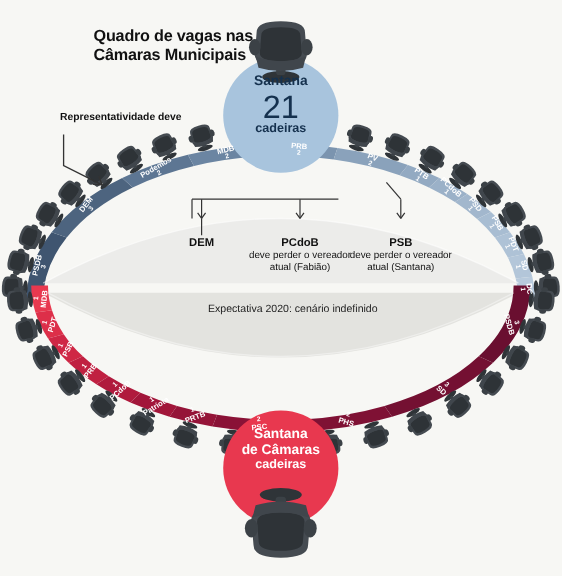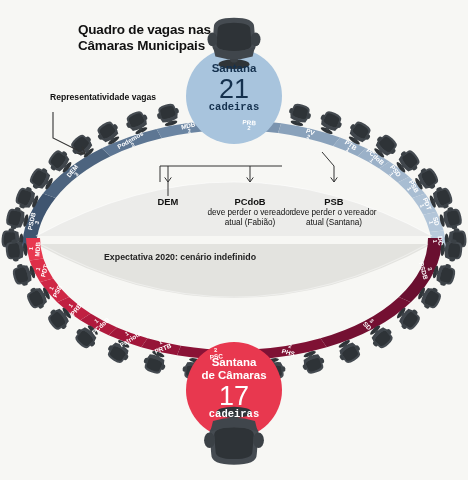--- a/index.html
+++ b/index.html
@@ -21,29 +21,29 @@
   .repre{
     left:50px;top:92px;width:120px;
     font-size:8.6px;font-weight:bold;line-height:1.25;color:#111;
   }
 
   .citylabel{position:absolute;text-align:center;width:120px;}
   .city-top{left:174px;top:62px;color:#15314e;}
   .city-bot{left:174px;top:356px;color:#ffffff;}
   .city-name{font-size:11.5px;font-weight:bold;line-height:1.12;}
   .city-num{font-size:27px;font-weight:normal;line-height:0.98;margin-top:1px;}
-  .city-seats{font-size:10.5px;font-weight:bold;margin-top:-1px;font-family:Liberation Mono, monospace;}
+  .city-seats{font-size:10.5px;font-weight:bold;margin-top:-1px;}
 
   .exp-top{
     left:168px;top:172px;width:170px;text-align:center;
     font-size:8.8px;font-weight:bold;color:#111;
   }
   .exp-mid{
-    left:104px;top:252px;width:280px;text-align:left;
-    font-size:8.8px;font-weight:bold;color:#222;
+    left:104px;top:252px;width:280px;text-align:center;
+    font-size:8.8px;font-weight:normal;color:#222;
   }
 
   .callout{position:absolute;text-align:center;width:96px;color:#111;}
   .callout .hd{font-size:9.4px;font-weight:bold;margin-bottom:1px;}
   .callout .bd{font-size:8.2px;line-height:1.16;}
   .c-dem{left:120px;top:196px;}
   .c-pcdob{left:202px;top:196px;}
   .c-psb{left:286px;top:196px;}
 
   .plabel{position:absolute;white-space:nowrap;text-align:center;
@@ -263,32 +263,31 @@
       <path d="M334 166 L334 182"></path>
       <path d="M168 182 l-3.3 -4.6 m3.3 4.6 l3.3 -4.6"></path>
       <path d="M250 182 l-3.3 -4.6 m3.3 4.6 l3.3 -4.6"></path>
       <path d="M334 182 l-3.3 -4.6 m3.3 4.6 l3.3 -4.6"></path>
       <path d="M160 182 l-0 0"></path>
     </g>
     <line x1="168" y1="182" x2="168" y2="166" stroke="#333" stroke-width="1"></line>
   </svg>
 
   <div class="txt title">Quadro de vagas nas Câmaras Municipais</div>
-  <div class="txt repre">Representatividade vagas</div>
+  <div class="txt repre">Representatividade deve</div>
 
   <div class="citylabel city-top">
     <div class="city-name">Santana</div>
     <div class="city-num">21</div>
     <div class="city-seats">cadeiras</div>
   </div>
 
   <div class="citylabel city-bot">
     <div class="city-name">Santana</div>
     <div class="city-name">de Câmaras</div>
-    <div class="city-num">17</div>
     <div class="city-seats">cadeiras</div>
   </div>
 
   <div class="txt exp-mid">Expectativa 2020: cenário indefinido</div>
 
   <div class="callout c-dem">
     <div class="hd">DEM</div>
   </div>
   <div class="callout c-pcdob">
     <div class="hd">PCdoB</div>

